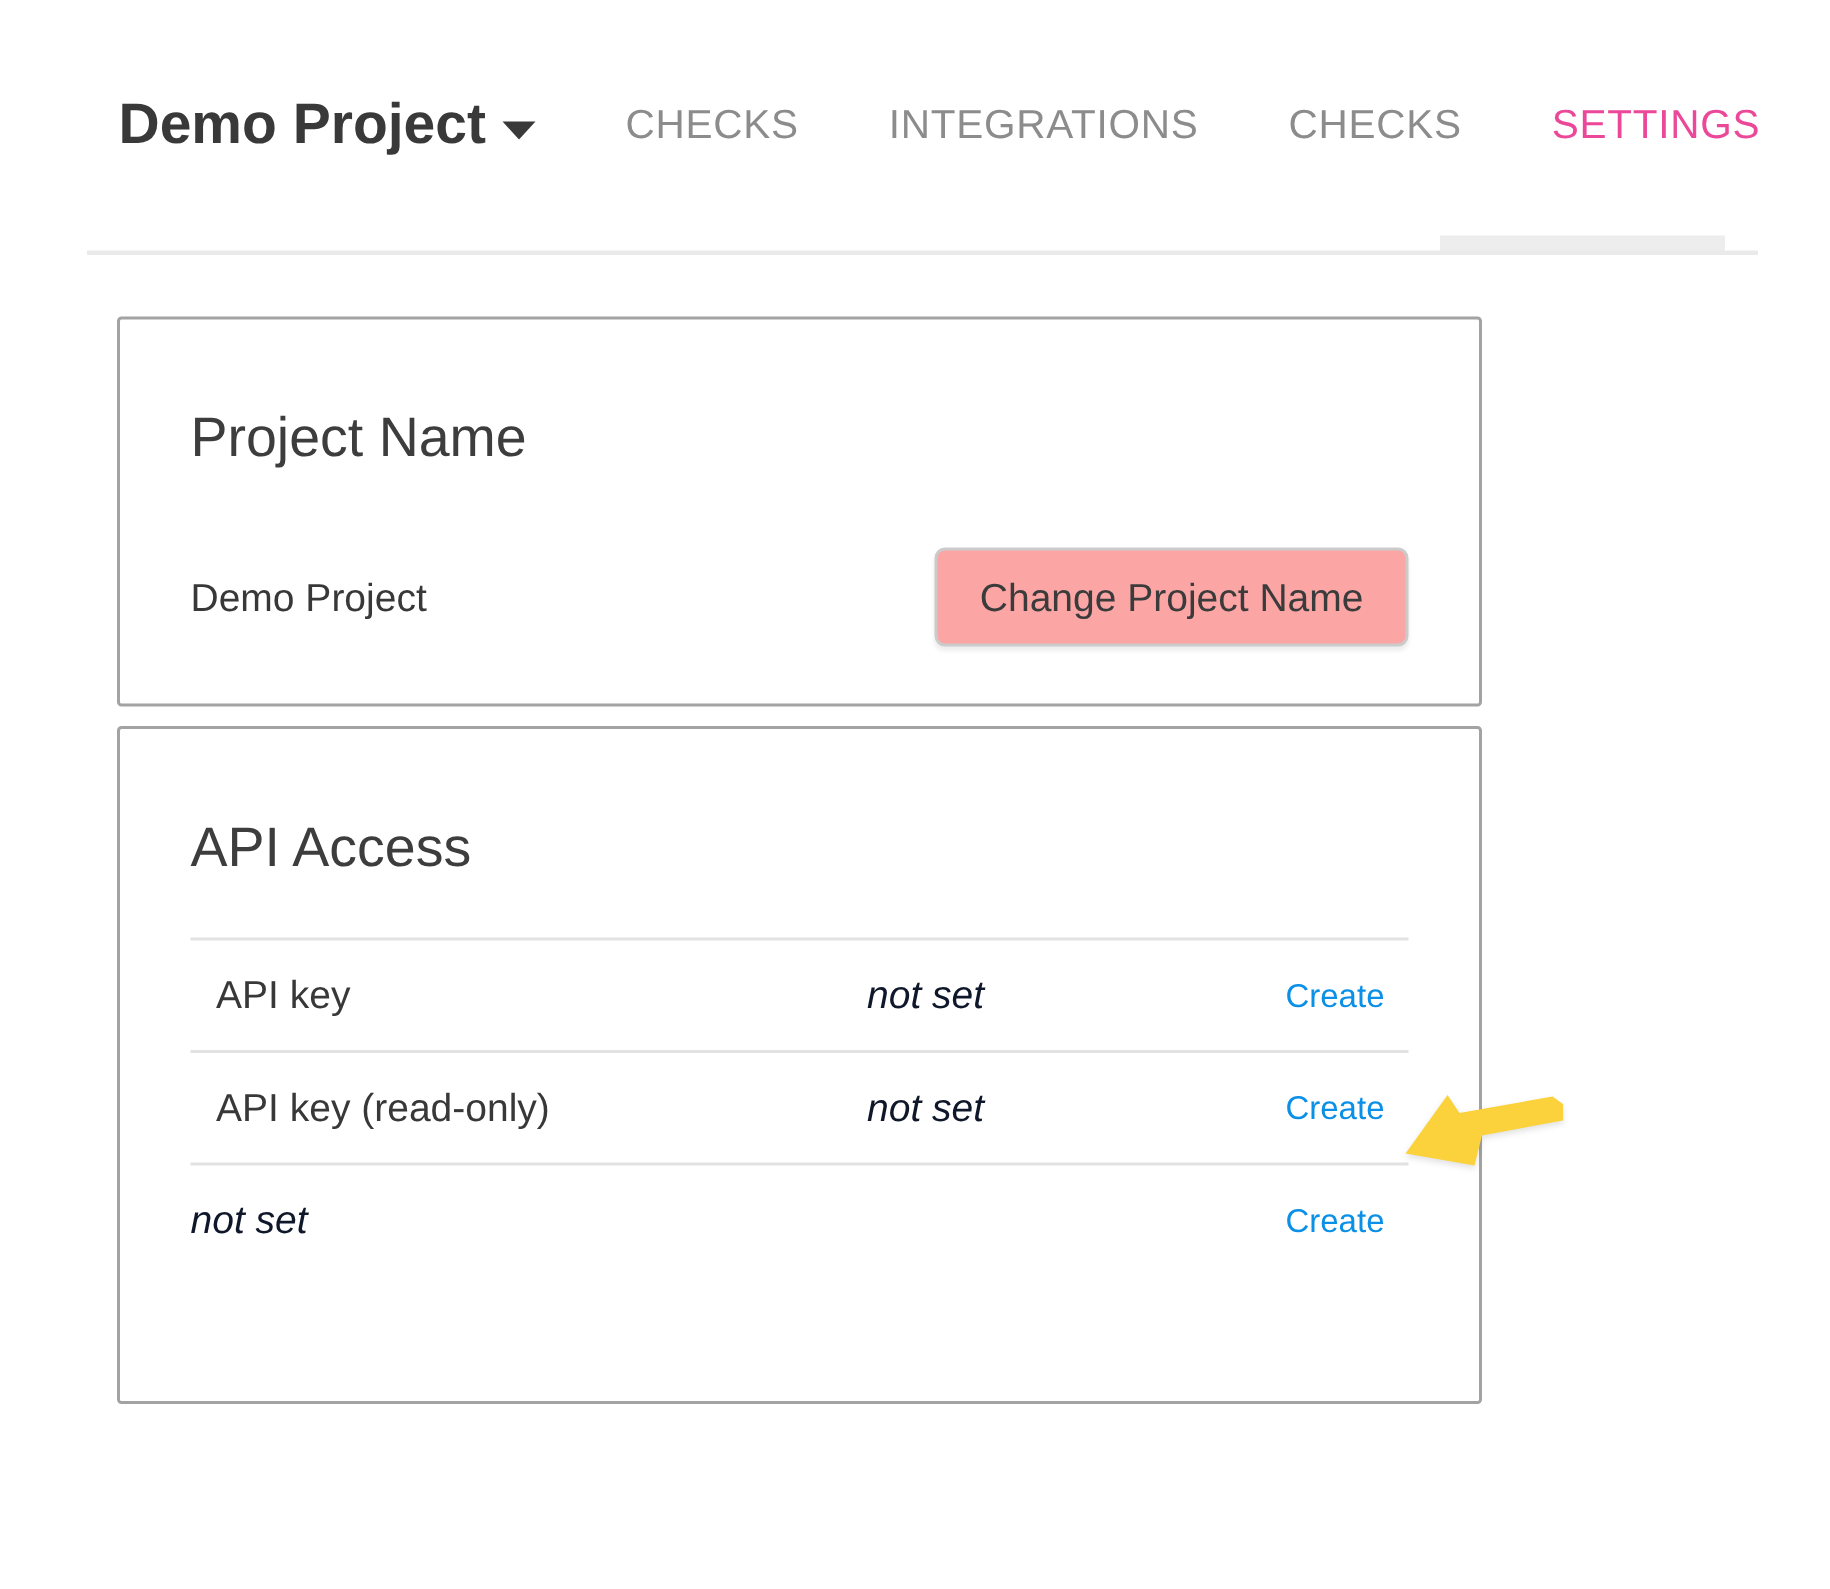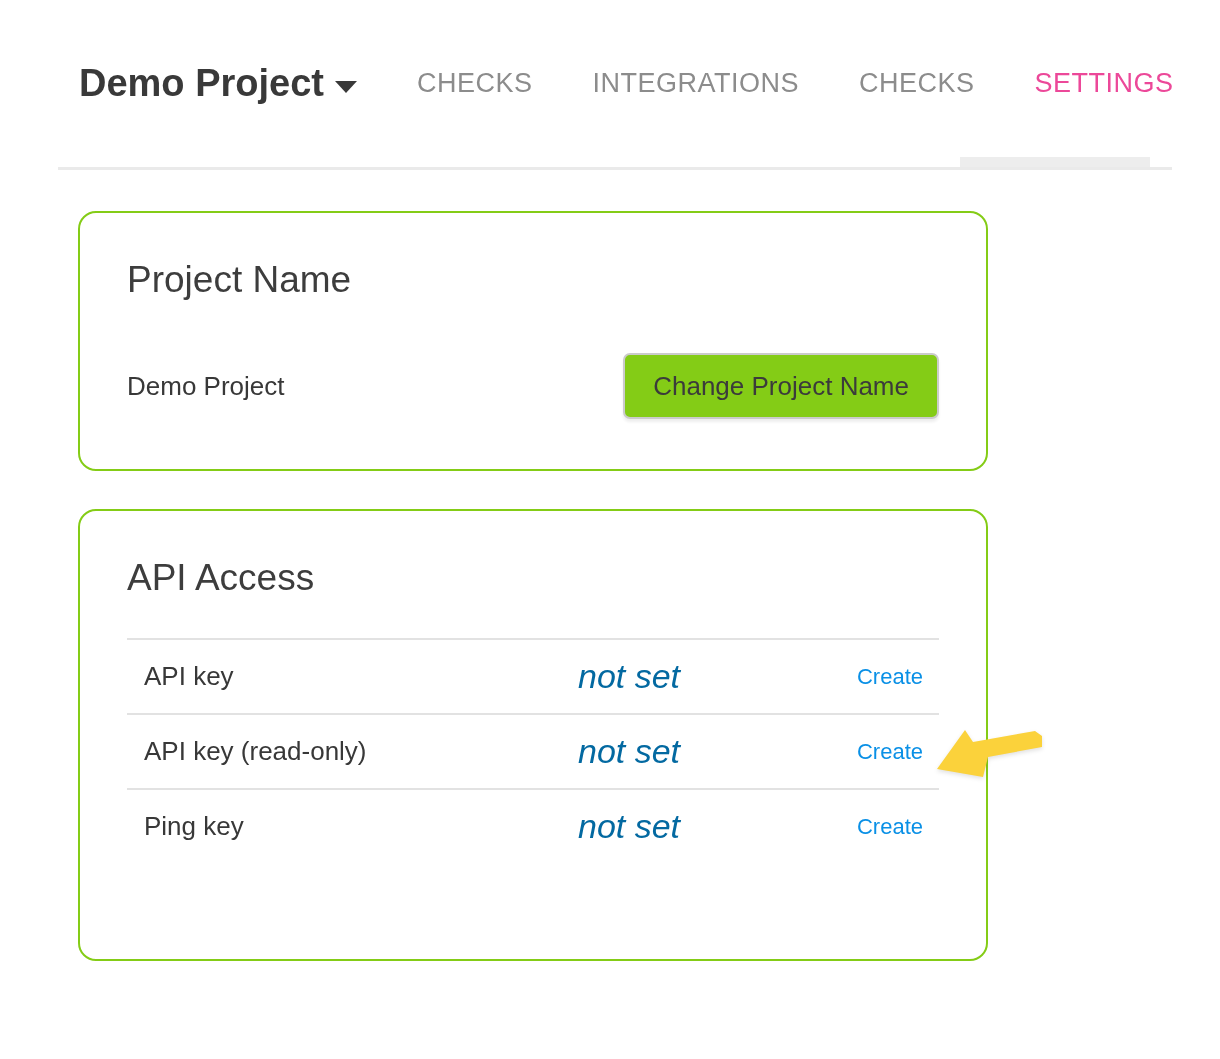--- a/index.html
+++ b/index.html
@@ -41,58 +41,58 @@
   }
   .header-line {
     position:absolute; left:58px; top:167px;
     width:1114px; height:3px; background:#eaeaea;
   }
 
   
   .card {
     position:absolute; left:78px; width:910px;
     background:#ffffff;
-    border:2px solid #84cc16; border-radius:18px;
+    border:2px solid #a3a3a3; border-radius:3px;
     box-sizing:border-box;
-    padding:0 47px;
+    padding:12px 47px;
   }
   .card-project { top:211px; height:260px; }
-  .card-api     { top:509px; height:452px; }
+  .card-api     { top:484px; height:452px; }
   .card-heading {
     margin:0; padding-top:44px;
     font-size:37px; font-weight:400; line-height:1.25;
     color:#3d3d3d;
   }
 
   
   .name-row {
     display:flex; justify-content:space-between; align-items:center;
     margin-top:50px;
   }
   .current-name { font-size:26px; color:#383838; }
   .btn {
     font-family:"Liberation Sans", sans-serif;
     font-size:26px; color:#3b3b3b;
-    background:#84cc16;
+    background:#fca5a5;
     border:2px solid #cbcbcb; border-radius:7px;
     height:66px; padding:0 28px;
     box-shadow:0 3px 3px rgba(0,0,0,0.07);
     cursor:pointer;
   }
 
   
   .api-table { margin-top:37px; width:812px; }
   .api-row {
     display:flex; align-items:center;
     height:75px; box-sizing:border-box;
     border-top:2px solid #e2e2e2;
   }
   .api-label { width:451px; padding-left:17px; box-sizing:border-box;
                font-size:26px; color:#383838; }
-  .api-value { width:200px; font-size:34px; font-style:italic; color:#0369a1; }
+  .api-value { width:200px; font-size:26px; font-style:italic; color:#0f172a; }
   .api-action { flex:1; text-align:right; padding-right:16px; font-size:22px; }
   .create-link { color:#0a90e6; text-decoration:none; cursor:pointer; }
 
   
   .arrow-annotation {
     position:absolute; left:925px; top:705px;
     width:130px; height:85px; pointer-events:none;
   }
 </style>
 </head>
@@ -135,21 +135,20 @@
 
     <div class="api-row">
       <span class="api-label">API key (read-only)</span>
       <span class="api-value">not set</span>
       <span class="api-action">
         <a class="create-link">Create</a>
       </span>
     </div>
 
     <div class="api-row">
-      <span class="api-label">Ping key</span>
       <span class="api-value">not set</span>
       <span class="api-action">
         <a class="create-link">Create</a>
       </span>
     </div>
 
   </div>
 </div>
 
 <svg class="arrow-annotation" viewBox="0 0 130 85" xmlns="http://www.w3.org/2000/svg">

